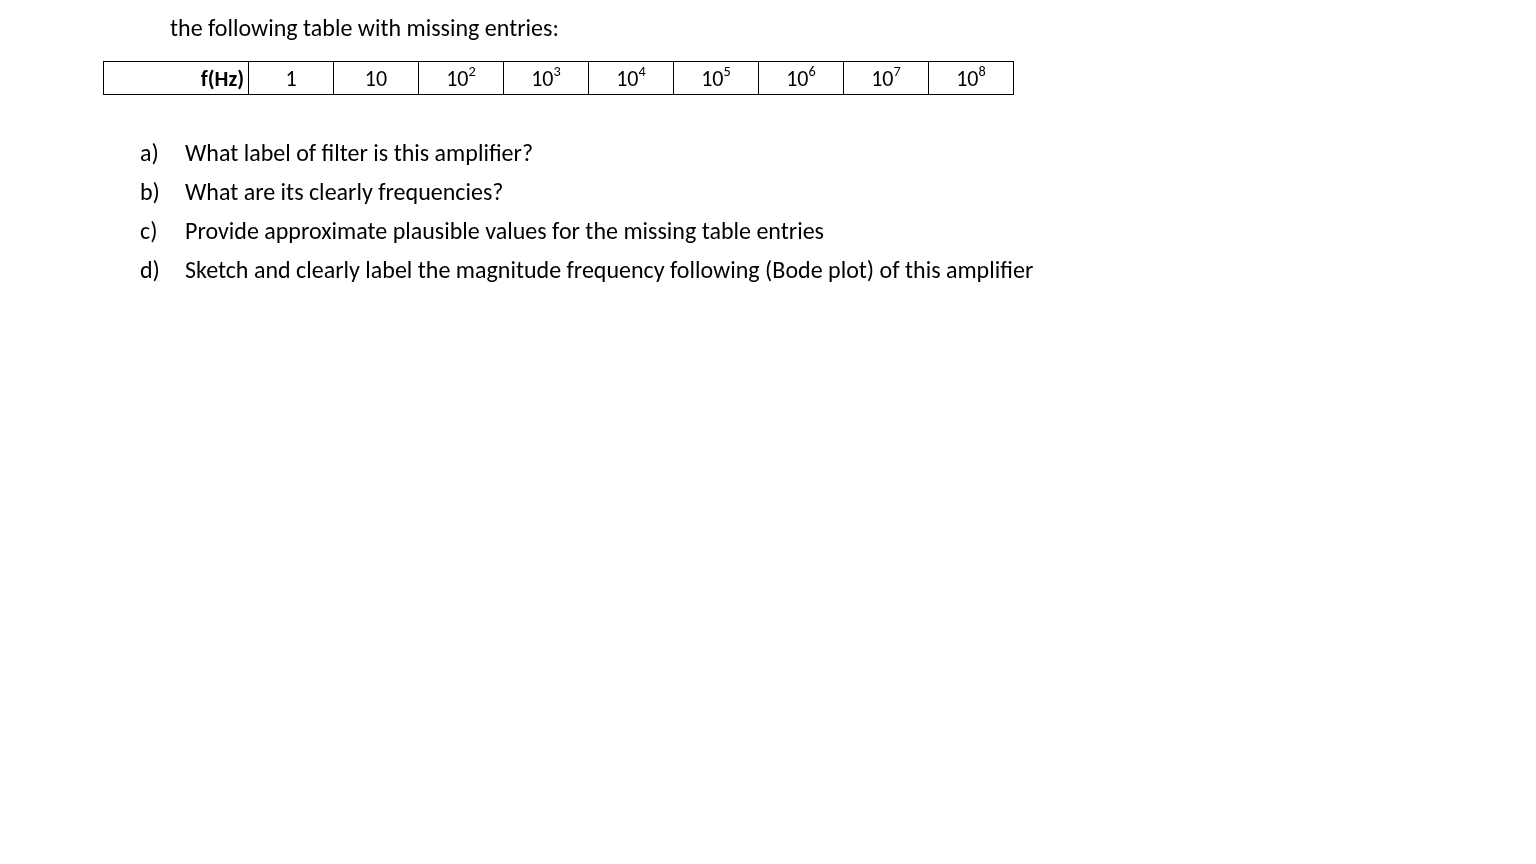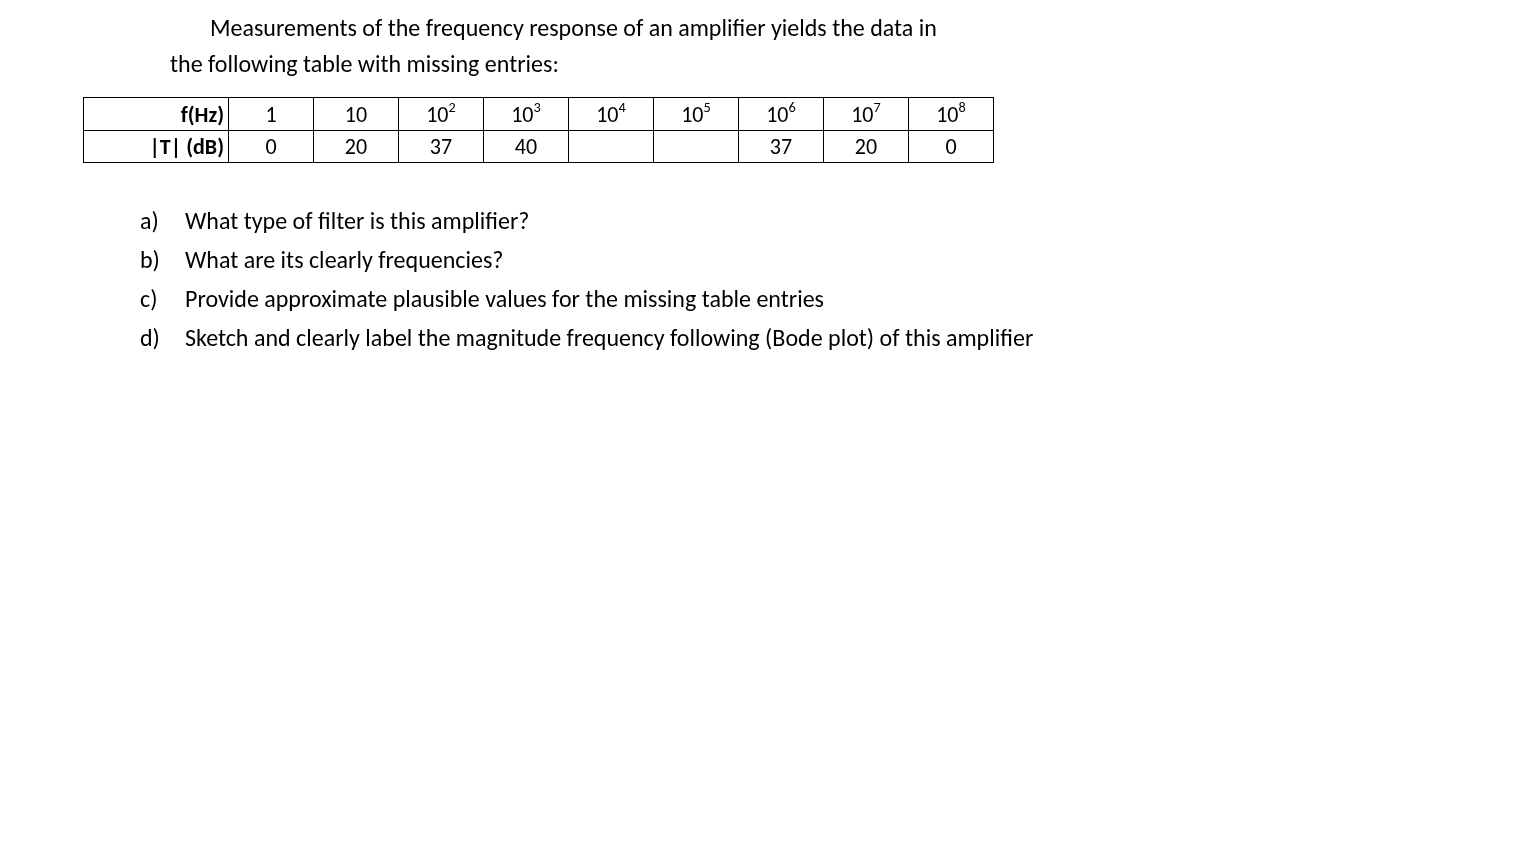--- a/index.html
+++ b/index.html
@@ -18,21 +18,21 @@
     .intro {
       margin-left: 150px;
       margin-right: 200px;
       margin-bottom: 15px;
       line-height: 1.5;
     }
     .intro-indent {
       text-indent: 40px;
     }
     .table-wrapper {
-      margin-left: 63px;
+      margin-left: 83px;
       margin-bottom: 40px;
     }
     table {
       border-collapse: collapse;
     }
     td, th {
       border: 1.5px solid #000;
       text-align: center;
       padding: 2px 8px;
       font-size: 22px;
@@ -65,59 +65,46 @@
       flex-shrink: 0;
     }
     .question-text {
       flex: 1;
     }
   </style>
 </head>
 <body>
 
 <div class="intro">
-  <div class="intro-indent">Measurements of the frequency response of an amplifier yields the data in</div>
   <div>the following table with missing entries:</div>
 </div>
 
 <div class="table-wrapper">
   <table>
     <tbody>
         <tr>
       <td class="row-header">f(Hz)</td>
       <td><span>1</span><span class="sup"></span></td>
       <td><span>10</span><span class="sup"></span></td>
       <td><span>10</span><span class="sup">2</span></td>
       <td><span>10</span><span class="sup">3</span></td>
       <td><span>10</span><span class="sup">4</span></td>
       <td><span>10</span><span class="sup">5</span></td>
       <td><span>10</span><span class="sup">6</span></td>
       <td><span>10</span><span class="sup">7</span></td>
       <td><span>10</span><span class="sup">8</span></td>
     </tr>
-    <tr>
-      <td class="row-header">|T| (dB)</td>
-      <td>0</td>
-      <td>20</td>
-      <td>37</td>
-      <td>40</td>
-      <td></td>
-      <td></td>
-      <td>37</td>
-      <td>20</td>
-      <td>0</td>
-    </tr>
   </tbody>
     </table>
 </div>
 
 <div class="questions">
   <div class="question-item">
     <div class="question-letter">a)</div>
-    <div class="question-text">What type of filter is this amplifier?</div>
+    <div class="question-text">What label of filter is this amplifier?</div>
   </div>
   <div class="question-item">
     <div class="question-letter">b)</div>
     <div class="question-text">What are its clearly frequencies?</div>
   </div>
   <div class="question-item">
     <div class="question-letter">c)</div>
     <div class="question-text">Provide approximate plausible values for the missing table entries</div>
   </div>
   <div class="question-item">

